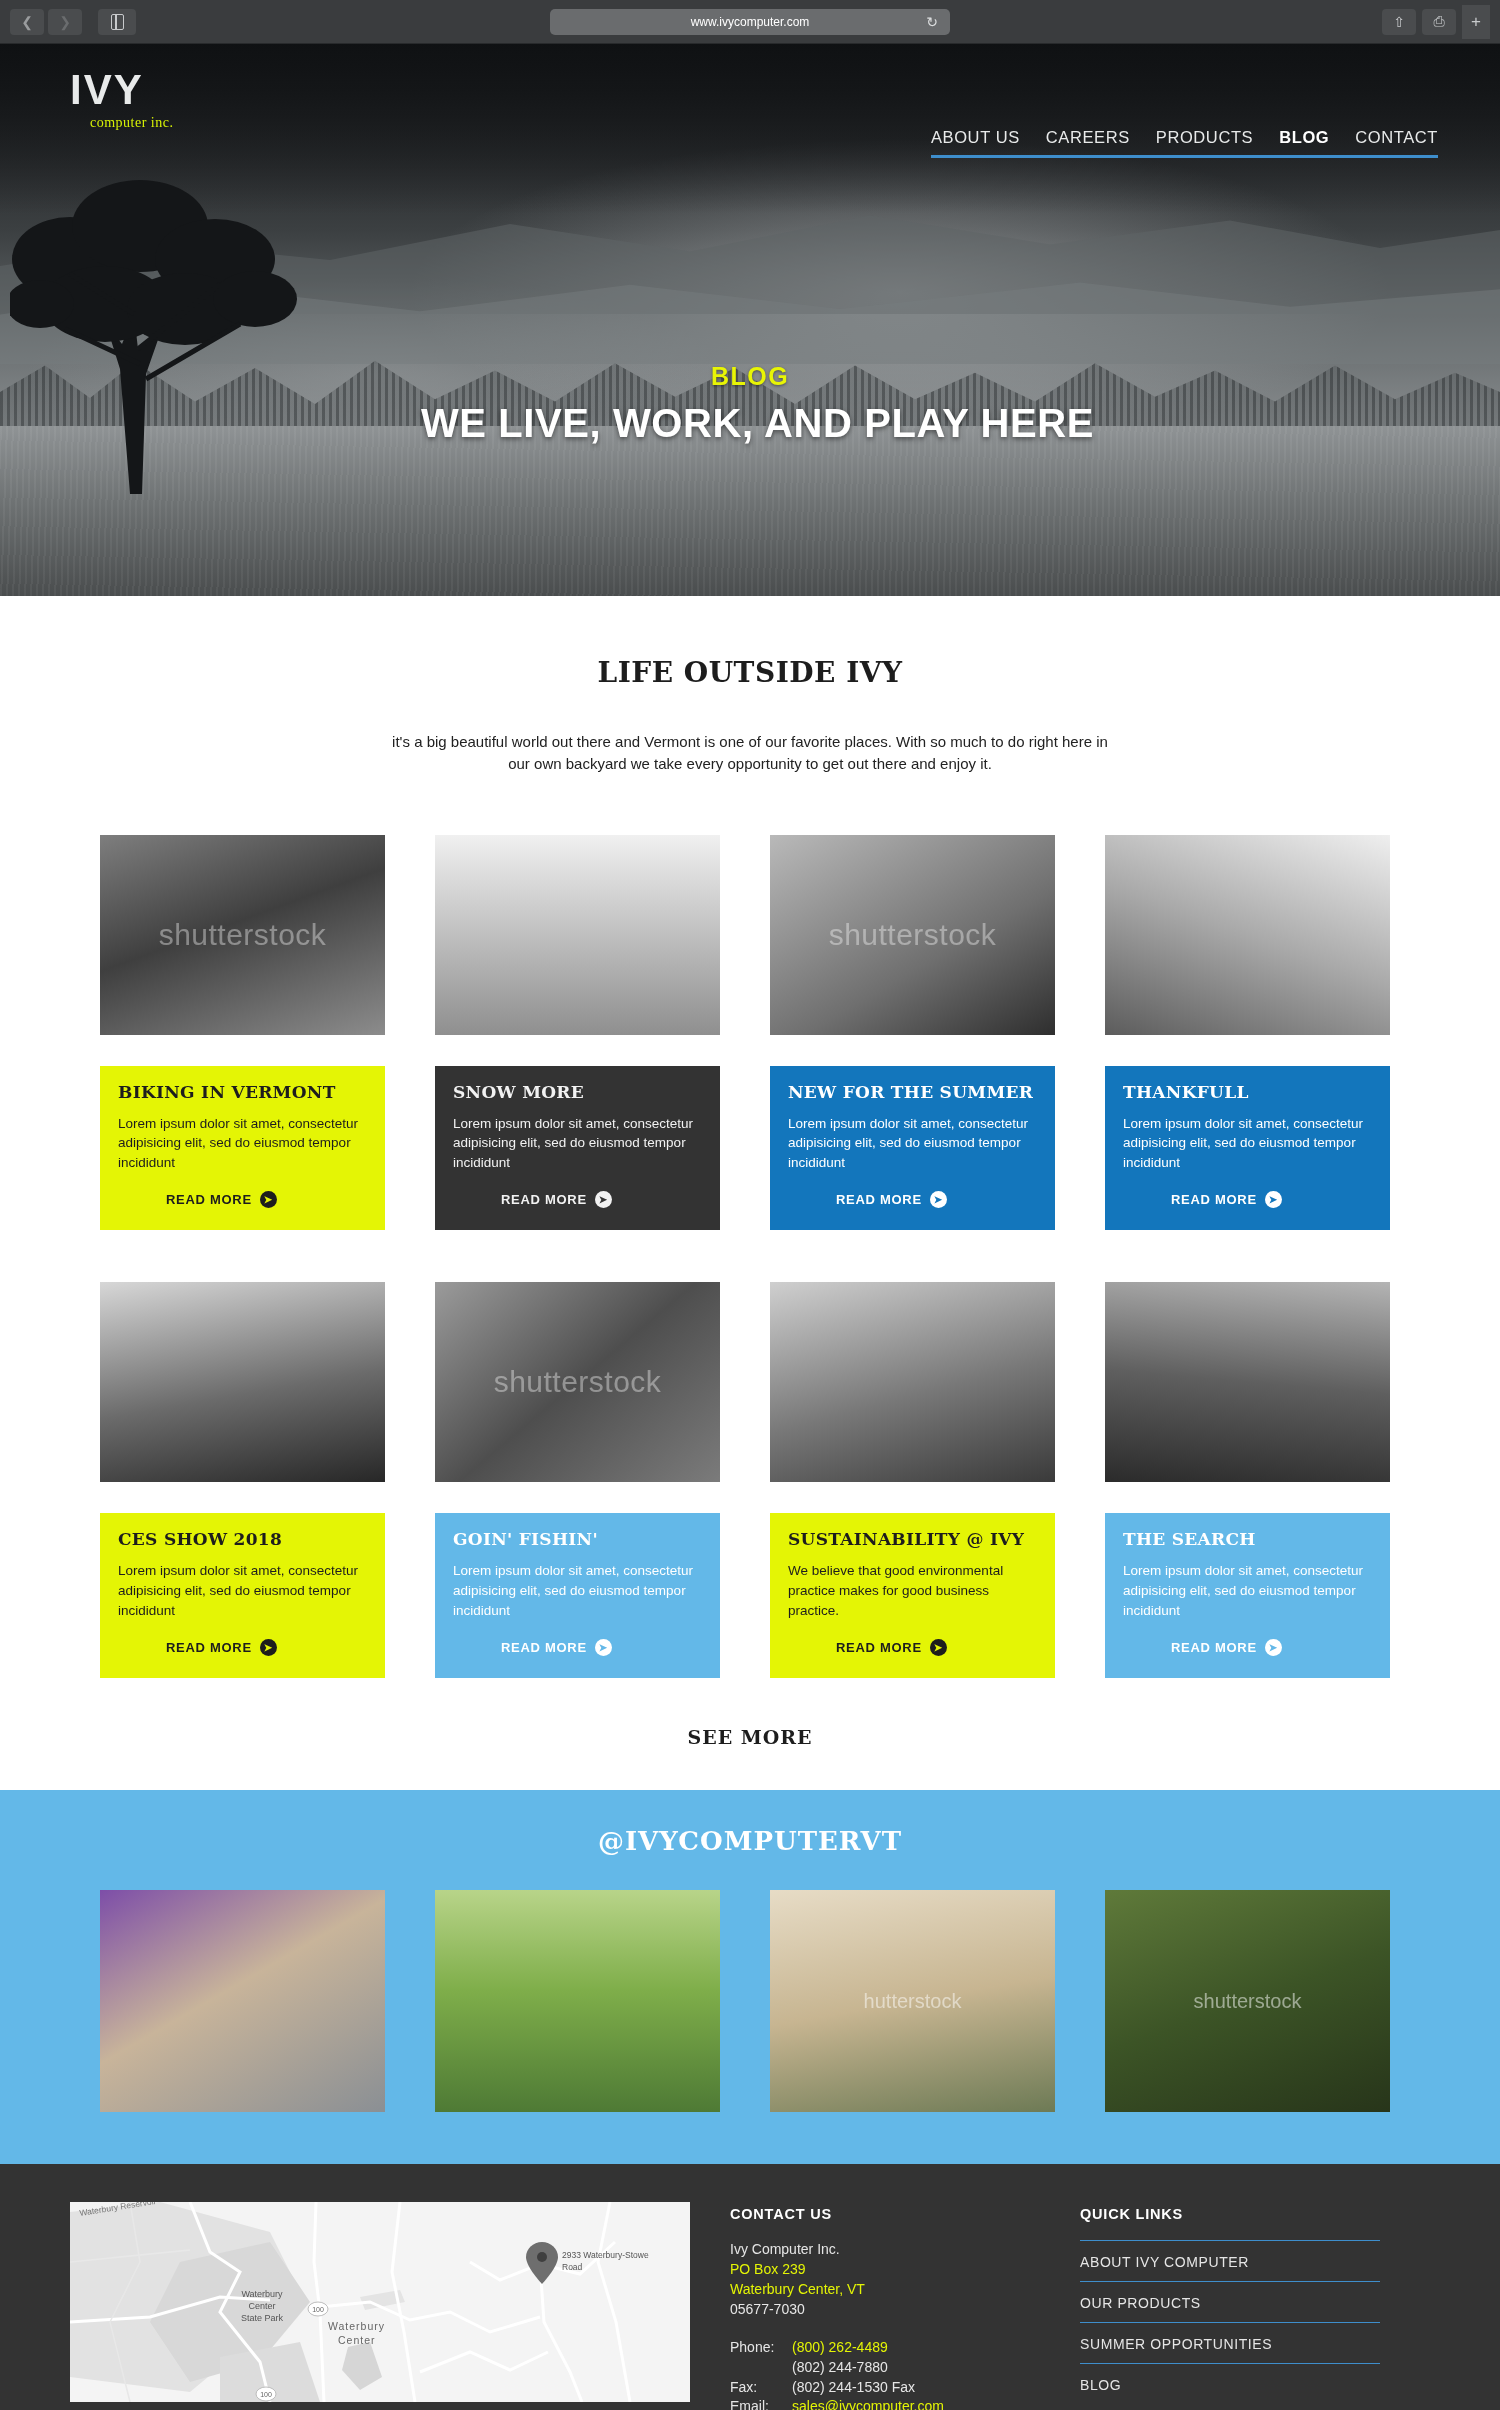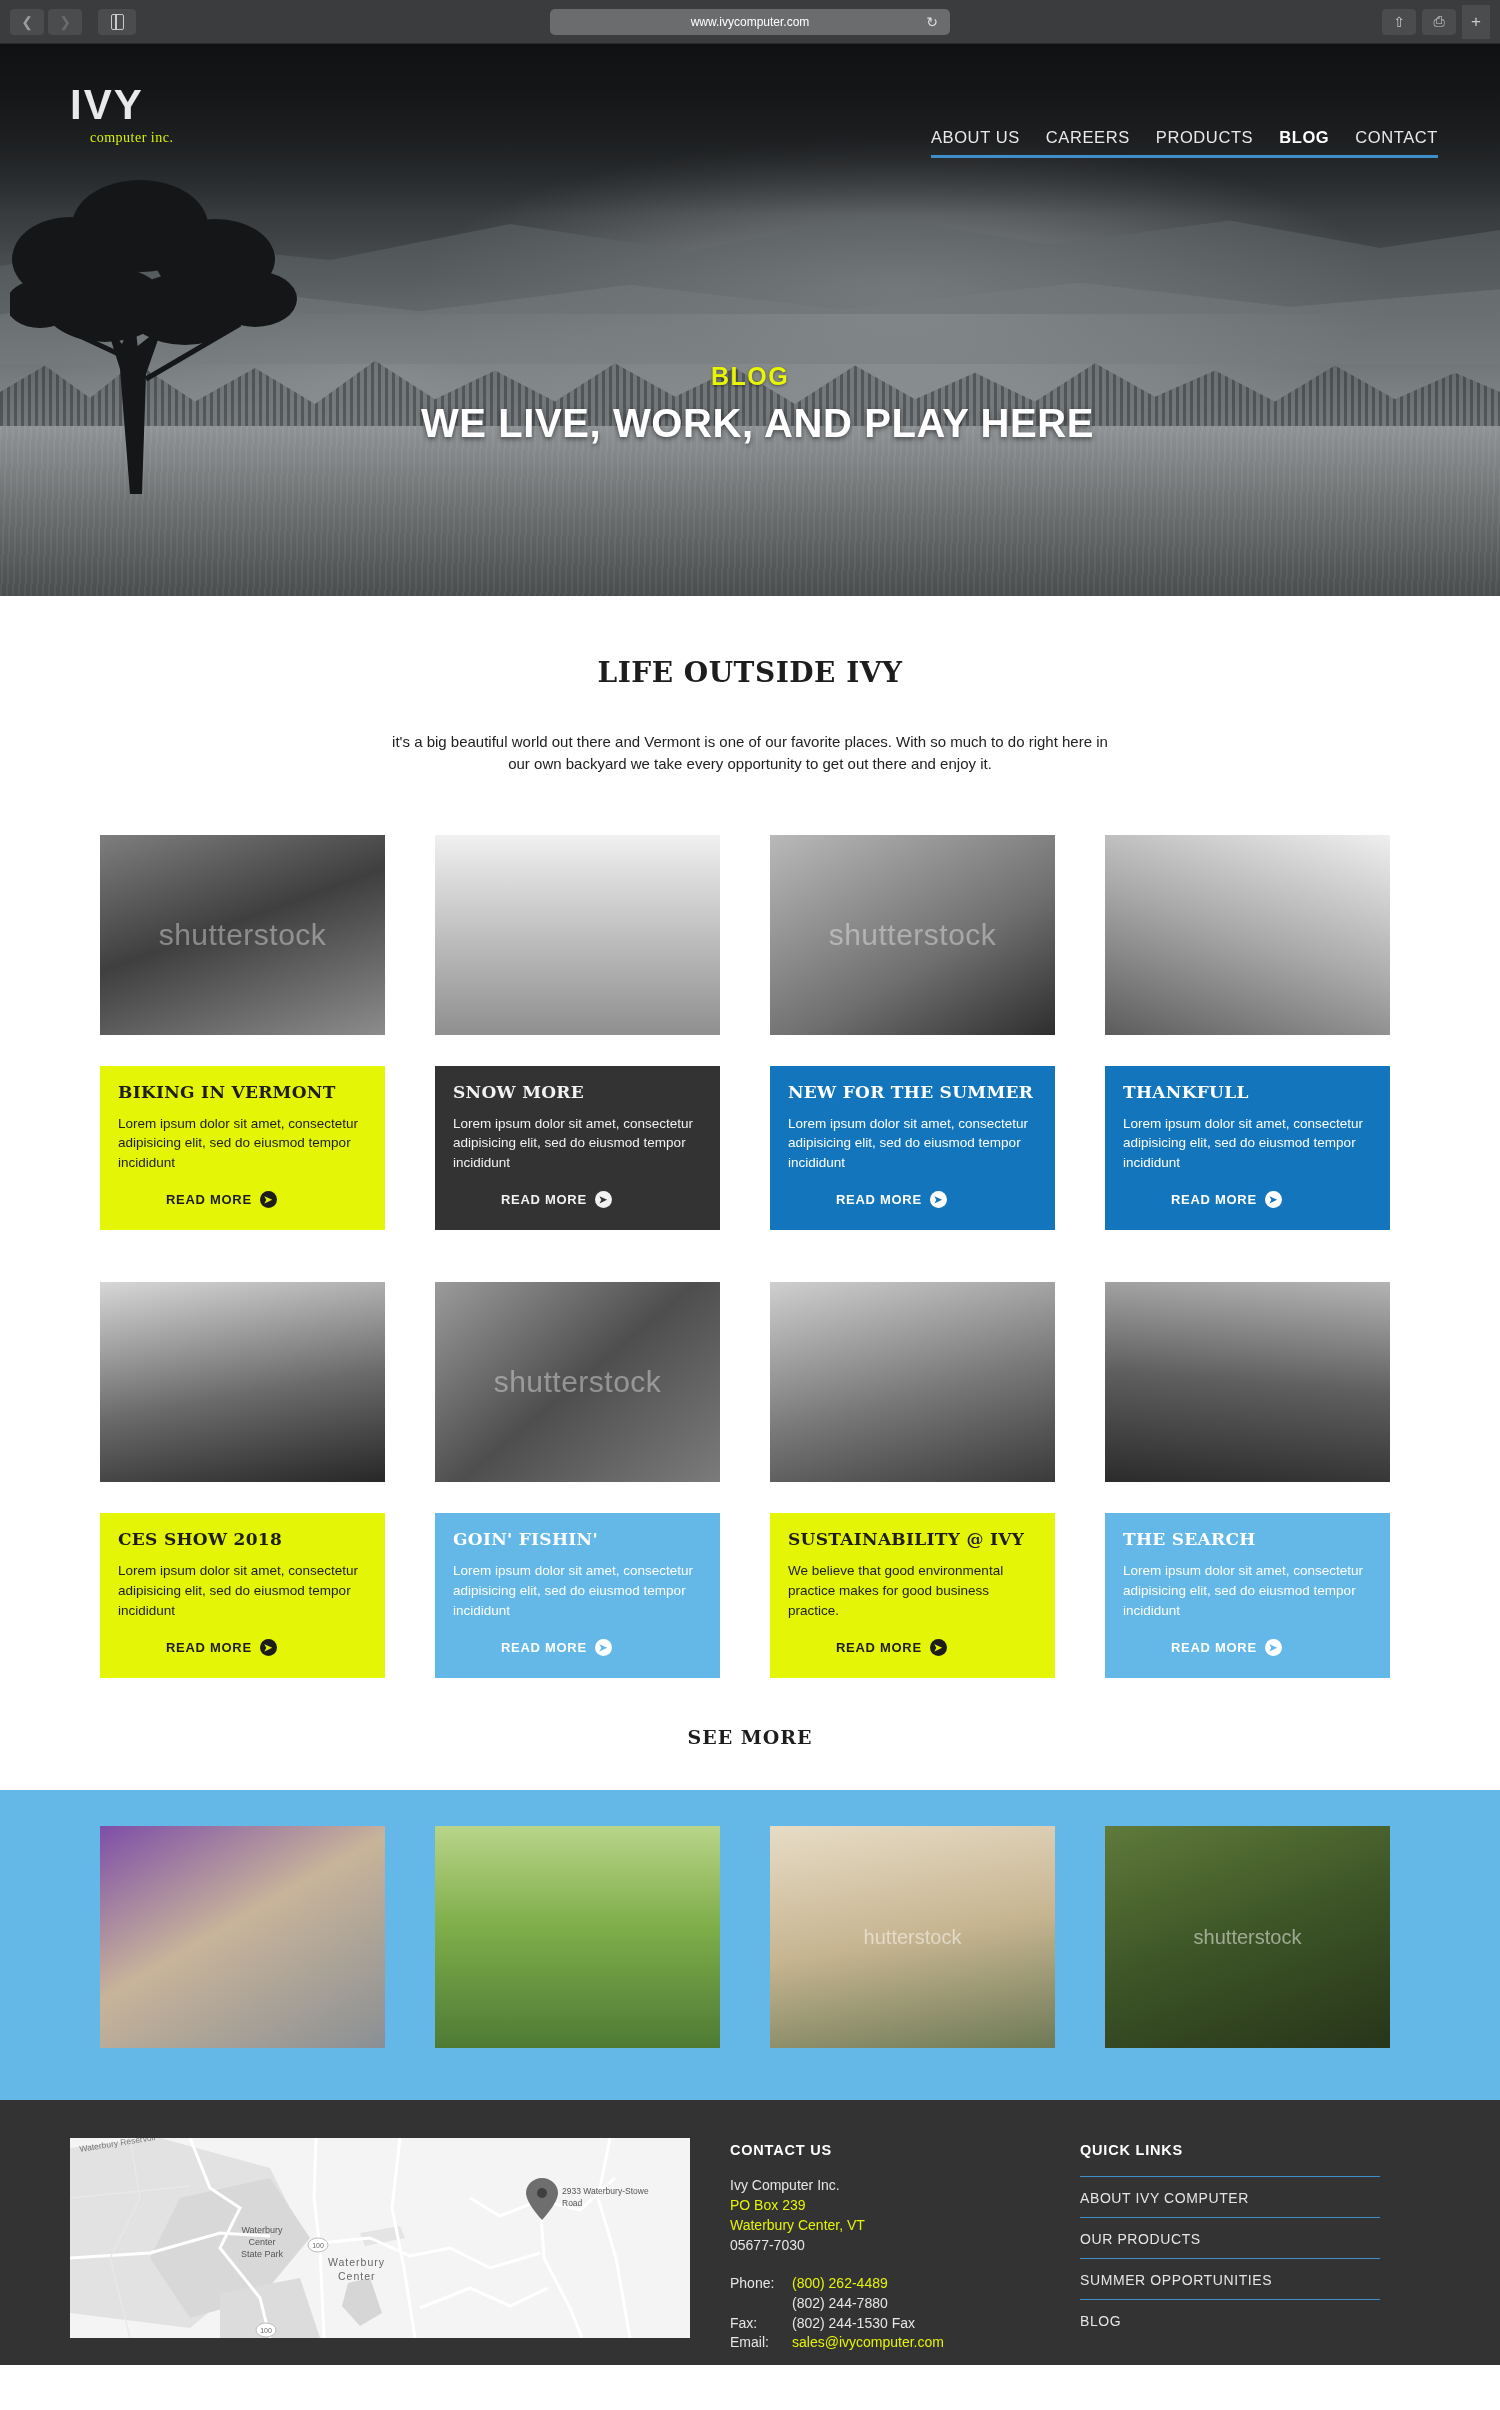--- a/index.html
+++ b/index.html
@@ -88,21 +88,21 @@
     background: repeating-linear-gradient(92deg, rgba(255,255,255,.05) 0 2px, transparent 2px 6px);
   }
   .big-tree {
     position: absolute; left: 10px; top: 120px; width: 360px; height: 330px;
   }
   .hero-topfade {
     position:absolute; left:0; right:0; top:0; height: 170px;
     background: linear-gradient(180deg, rgba(15,17,19,.95) 0%, rgba(20,22,24,.55) 55%, rgba(25,27,29,0) 100%);
   }
   .brand {
-    position: absolute; left: 70px; top: 40px; z-index: 6;
+    position: absolute; left: 70px; top: 25px; z-index: 6;
   }
   .brand-name {
     color: #e8eaea; font-size: 42px; font-weight: bold; letter-spacing: 2px; line-height: 1;
   }
   .brand-tag {
     color: #d7f205; font-size: 14px; letter-spacing: .5px; margin-top: 4px; margin-left: 20px;
     font-family: "Liberation Serif", serif;
   }
   .mainnav {
     position: absolute; right: 62px; top: 84px; z-index: 6;
@@ -385,20 +385,21 @@
           <span>READ MORE</span>
           <span class="arrow-circle">➤</span>
         </div>
       </div>
     </div>
   </section>
 
 <div class="see-more">SEE MORE</div>
 
 <section class="insta">
+  <h3>@IVYCOMPUTERVT</h3>
   <div class="insta-grid" id="insta-grid">
       <div class="insta-cell" style="background: linear-gradient(150deg, rgb(125, 78, 168), rgb(200, 180, 154) 45%, rgb(138, 143, 148) 100%);"></div>
       <div class="insta-cell" style="background: linear-gradient(rgb(184, 212, 137), rgb(127, 174, 74) 45%, rgb(78, 122, 53) 100%);"></div>
       <div class="insta-cell" style="background: linear-gradient(170deg, rgb(231, 220, 198), rgb(199, 181, 145) 50%, rgb(109, 122, 85) 100%);">
         <span class="wm">hutterstock</span>
       </div>
       <div class="insta-cell" style="background: linear-gradient(160deg, rgb(95, 122, 58), rgb(60, 84, 38) 50%, rgb(39, 53, 26) 100%);">
         <span class="wm">shutterstock</span>
       </div>
     </div>

